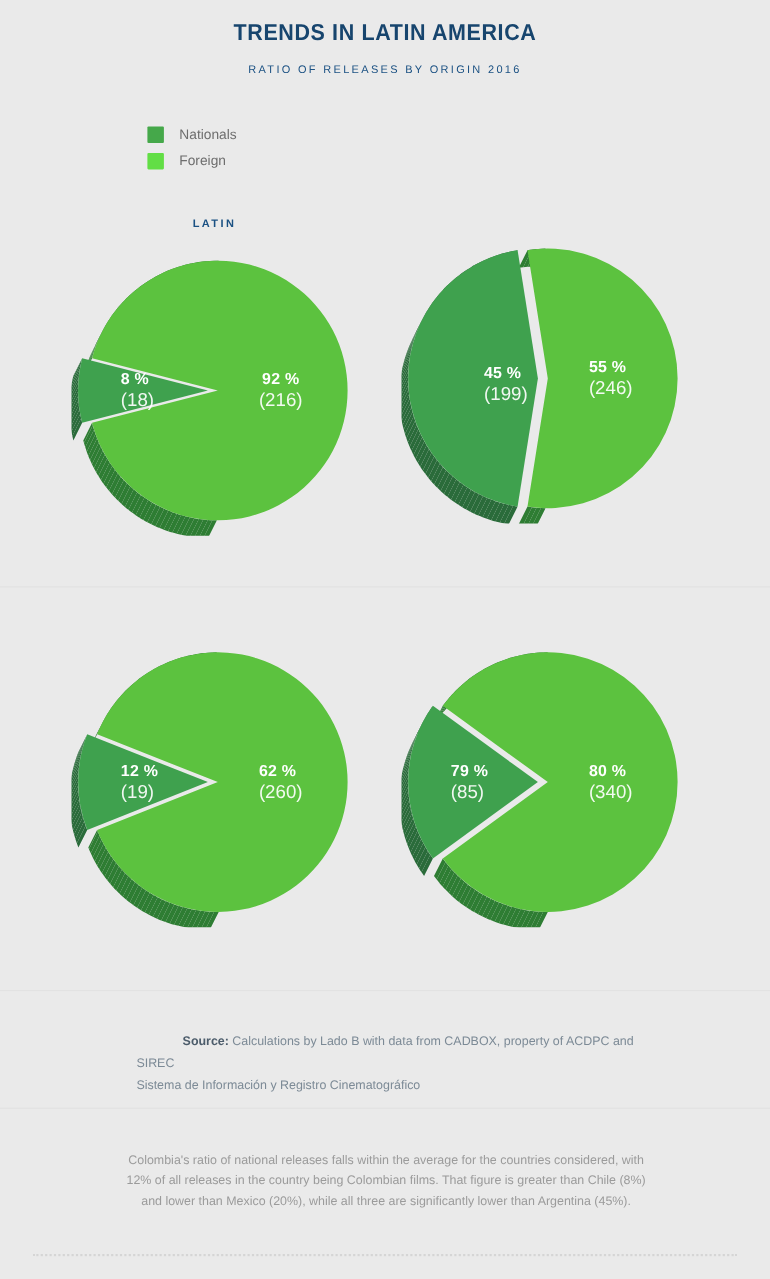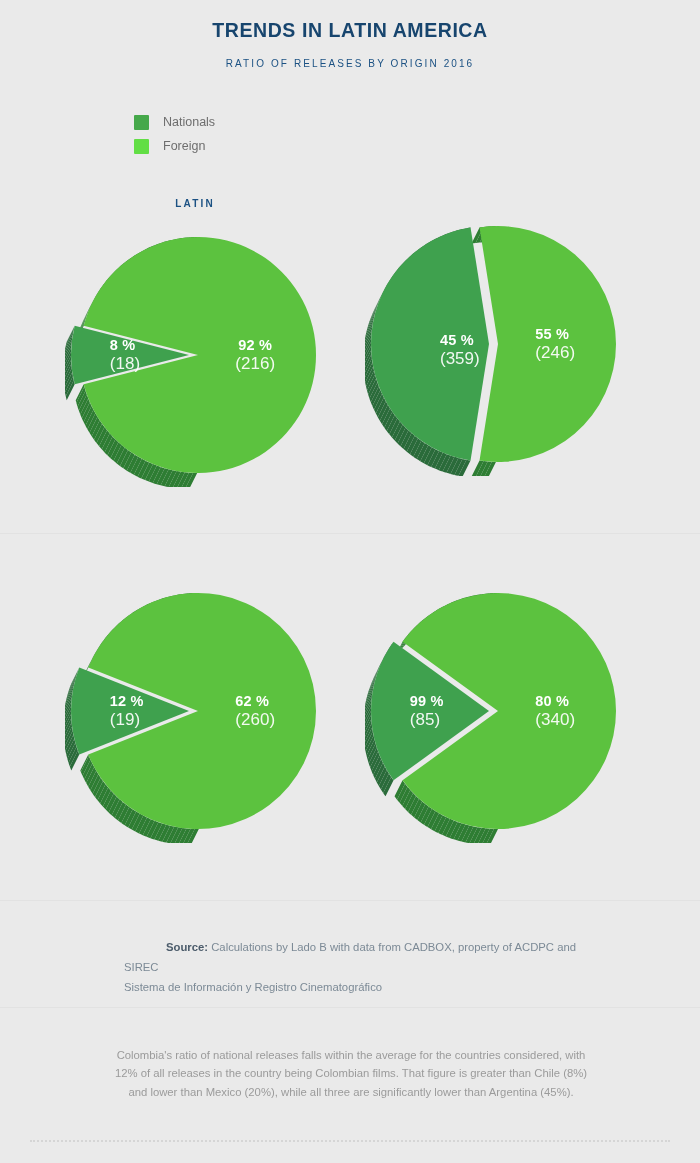--- a/index.html
+++ b/index.html
@@ -555,21 +555,21 @@
           L 89.4557755874239 29.024332355342253 A 118 118 0 0 0 85.45935267790256 30.020752497889944 Z" fill="#2a6b3a"></path>
           <path d="M 97.4557755874239 13.024332355342253 A 118 118 0 0 1 101.48453854556763 12.167992353175663
           L 93.48453854556763 28.167992353175663 A 118 118 0 0 0 89.4557755874239 29.024332355342253 Z" fill="#2a6b3a"></path>
           <path d="M 101.48453854556763 12.167992353175663 A 118 118 0 0 1 105.54073312525274 11.452775809773755
           L 97.54073312525274 27.452775809773755 A 118 118 0 0 0 93.48453854556763 28.167992353175663 Z" fill="#2a6b3a"></path>
           <path d="M 133 128 L 114.54073312525274 11.452775809773755 A 118 118 0 1 1 114.5407331252529 244.54722419022627 Z" fill="#5cc23f"></path>
           <path d="M 124 128 L 105.54073312525274 244.54722419022625 A 118 118 0 0 1 105.54073312525274 11.452775809773755 Z" fill="#3fa14e"></path>
         </svg>
         <div class="slice-label" style="left: 59px; top: 116px; margin-left: 16px;">
           <div class="slice-pct">45 %</div>
-          <div class="slice-count">(359)</div>
+          <div class="slice-count">(199)</div>
         </div>
         <div class="slice-label" style="left: 170.36px; top: 110px;">
           <div class="slice-pct">55 %</div>
           <div class="slice-count">(246)</div>
         </div>
       </div>
   </div>
 
   <div class="chart-cell" style="left:20px; top:565px;">
     <div class="pie-wrap" id="pie2">
@@ -950,21 +950,21 @@
           <path d="M 21.80900235343624 68.99999999999999 A 118 118 0 0 1 23.930324653541717 65.46952682048183
           L 15.930324653541717 81.46952682048183 A 118 118 0 0 0 13.809002353436242 84.99999999999999 Z" fill="#2a6b3a"></path>
           <path d="M 23.930324653541717 65.46952682048183 A 118 118 0 0 1 26.173566438505063 62.01523739045189
           L 18.173566438505063 78.01523739045189 A 118 118 0 0 0 15.930324653541717 81.46952682048183 Z" fill="#2a6b3a"></path>
           <path d="M 26.173566438505063 62.01523739045189 A 118 118 0 0 1 28.535994663756185 58.64134022948818
           L 20.535994663756185 74.64134022948818 A 118 118 0 0 0 18.173566438505063 78.01523739045189 Z" fill="#2a6b3a"></path>
           <path d="M 133 128 L 37.535994663756185 58.64134022948818 A 118 118 0 1 1 37.53599466375623 197.35865977051185 Z" fill="#5cc23f"></path>
           <path d="M 124 128 L 28.535994663756213 197.35865977051185 A 118 118 0 0 1 28.535994663756185 58.64134022948818 Z" fill="#3fa14e"></path>
         </svg>
         <div class="slice-label" style="left: 44.84px; top: 110px;">
-          <div class="slice-pct">99 %</div>
+          <div class="slice-pct">79 %</div>
           <div class="slice-count">(85)</div>
         </div>
         <div class="slice-label" style="left: 170.36px; top: 110px;">
           <div class="slice-pct">80 %</div>
           <div class="slice-count">(340)</div>
         </div>
       </div>
   </div>
 
   <div class="source">

